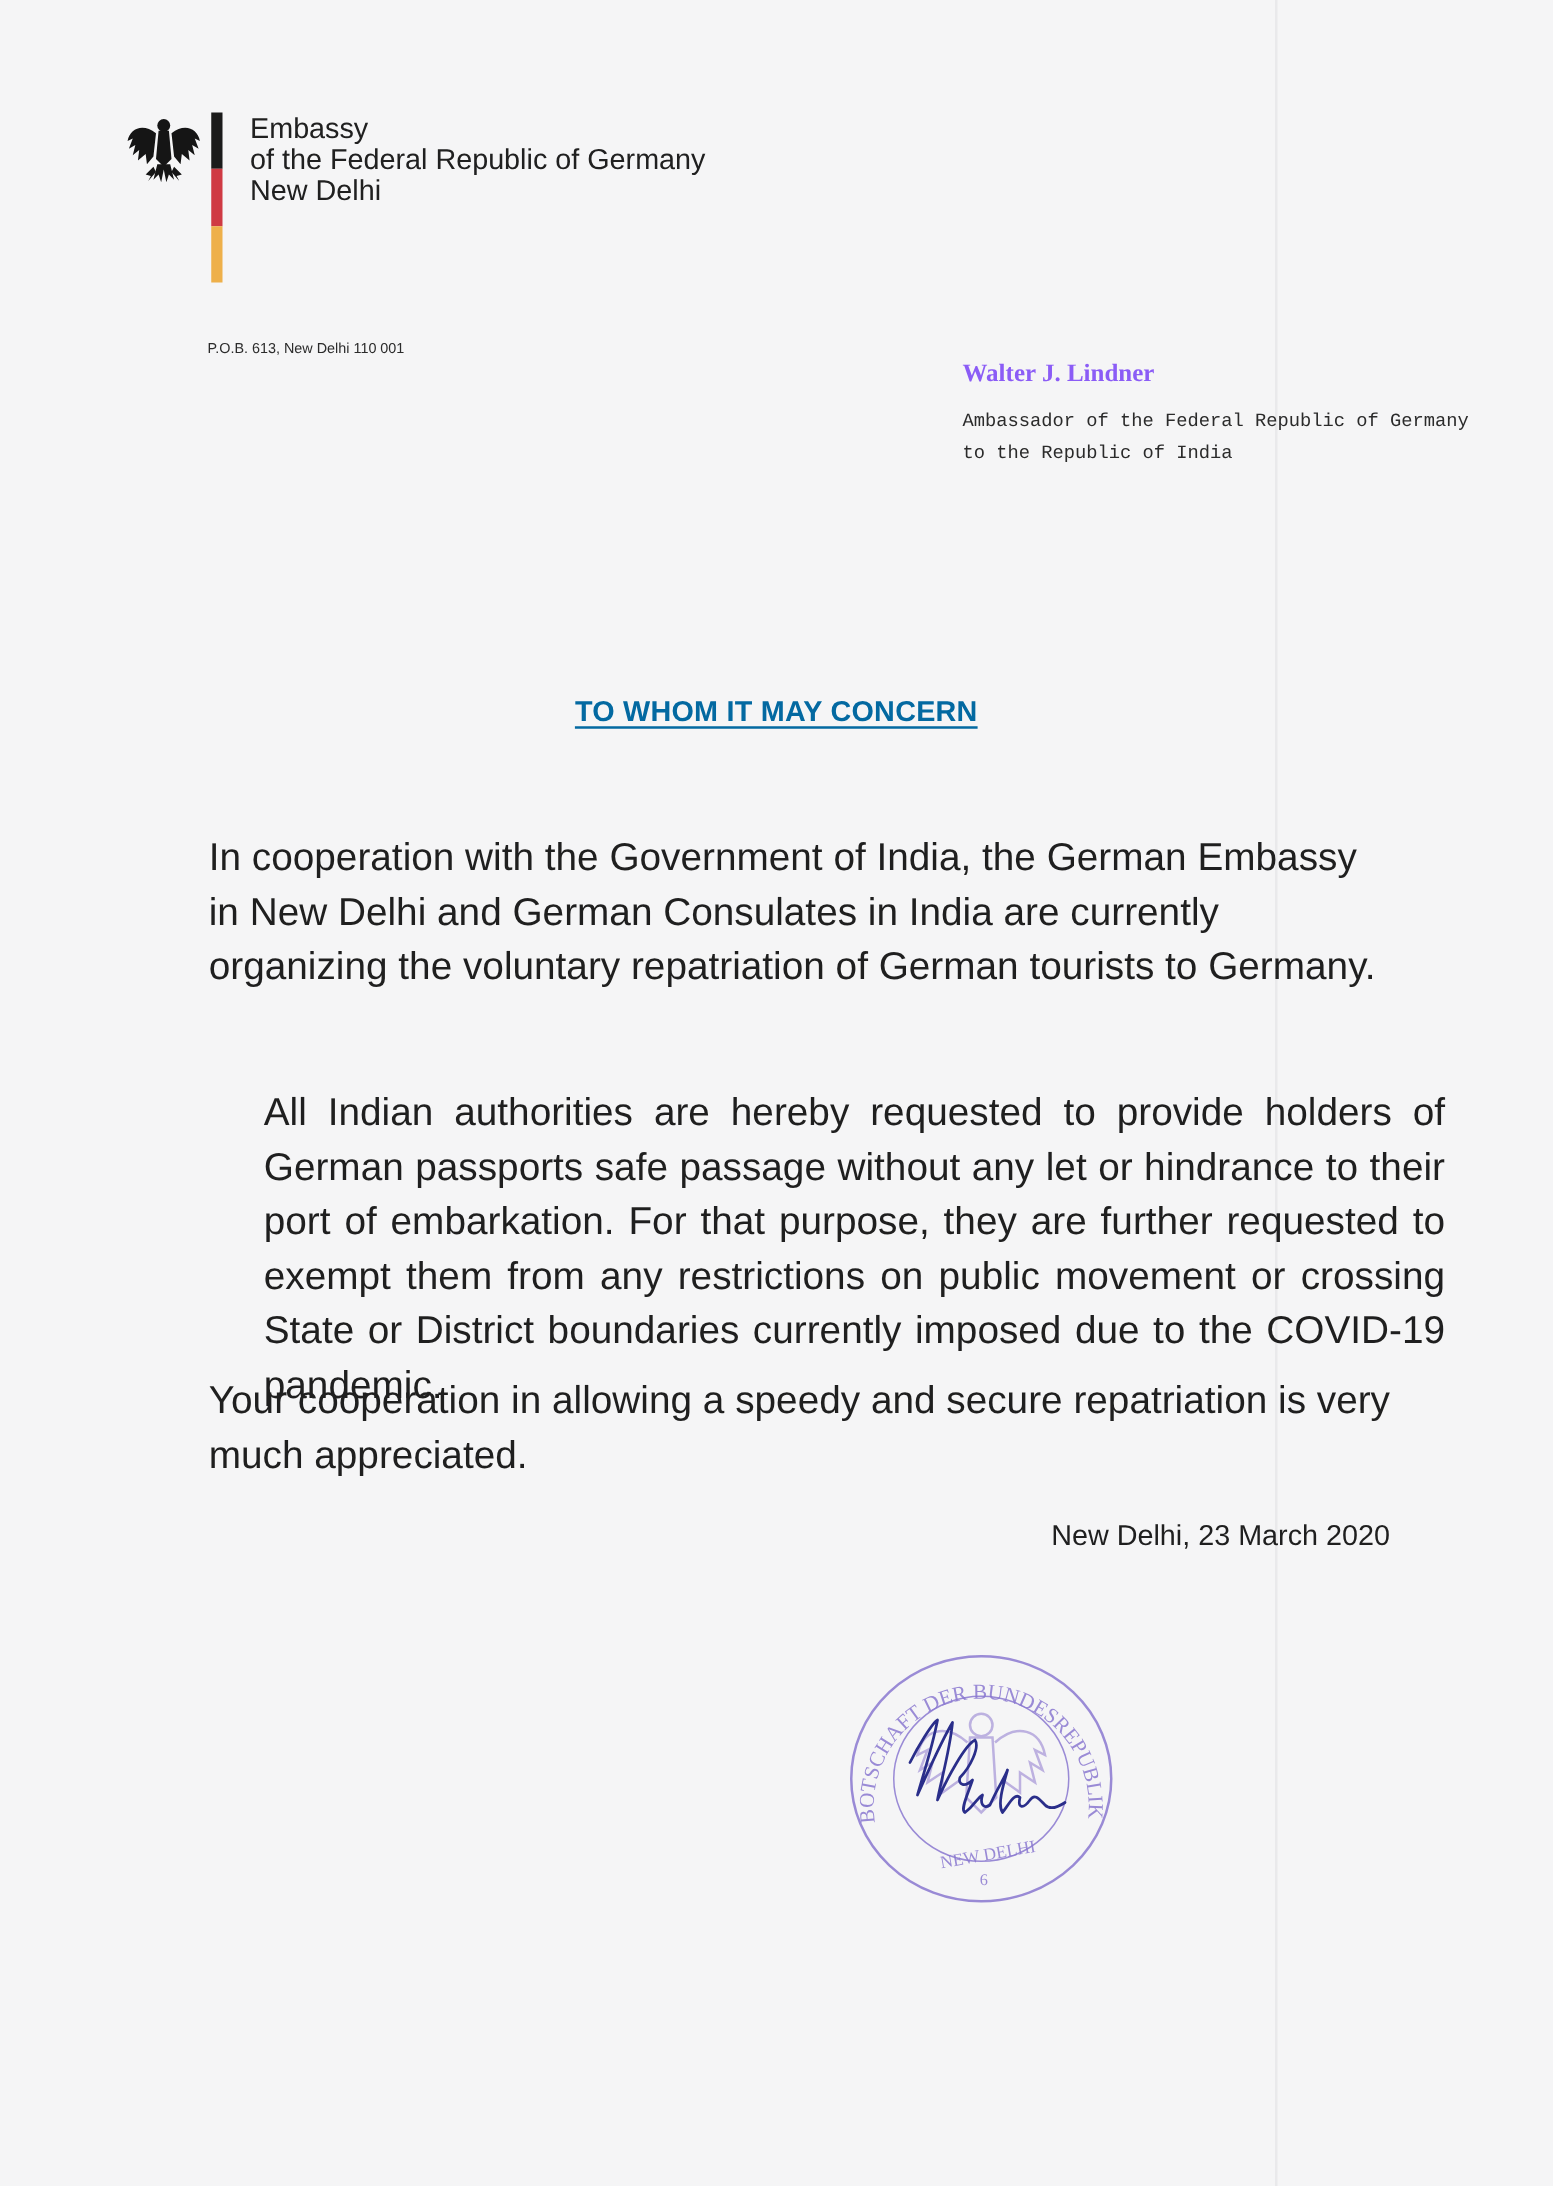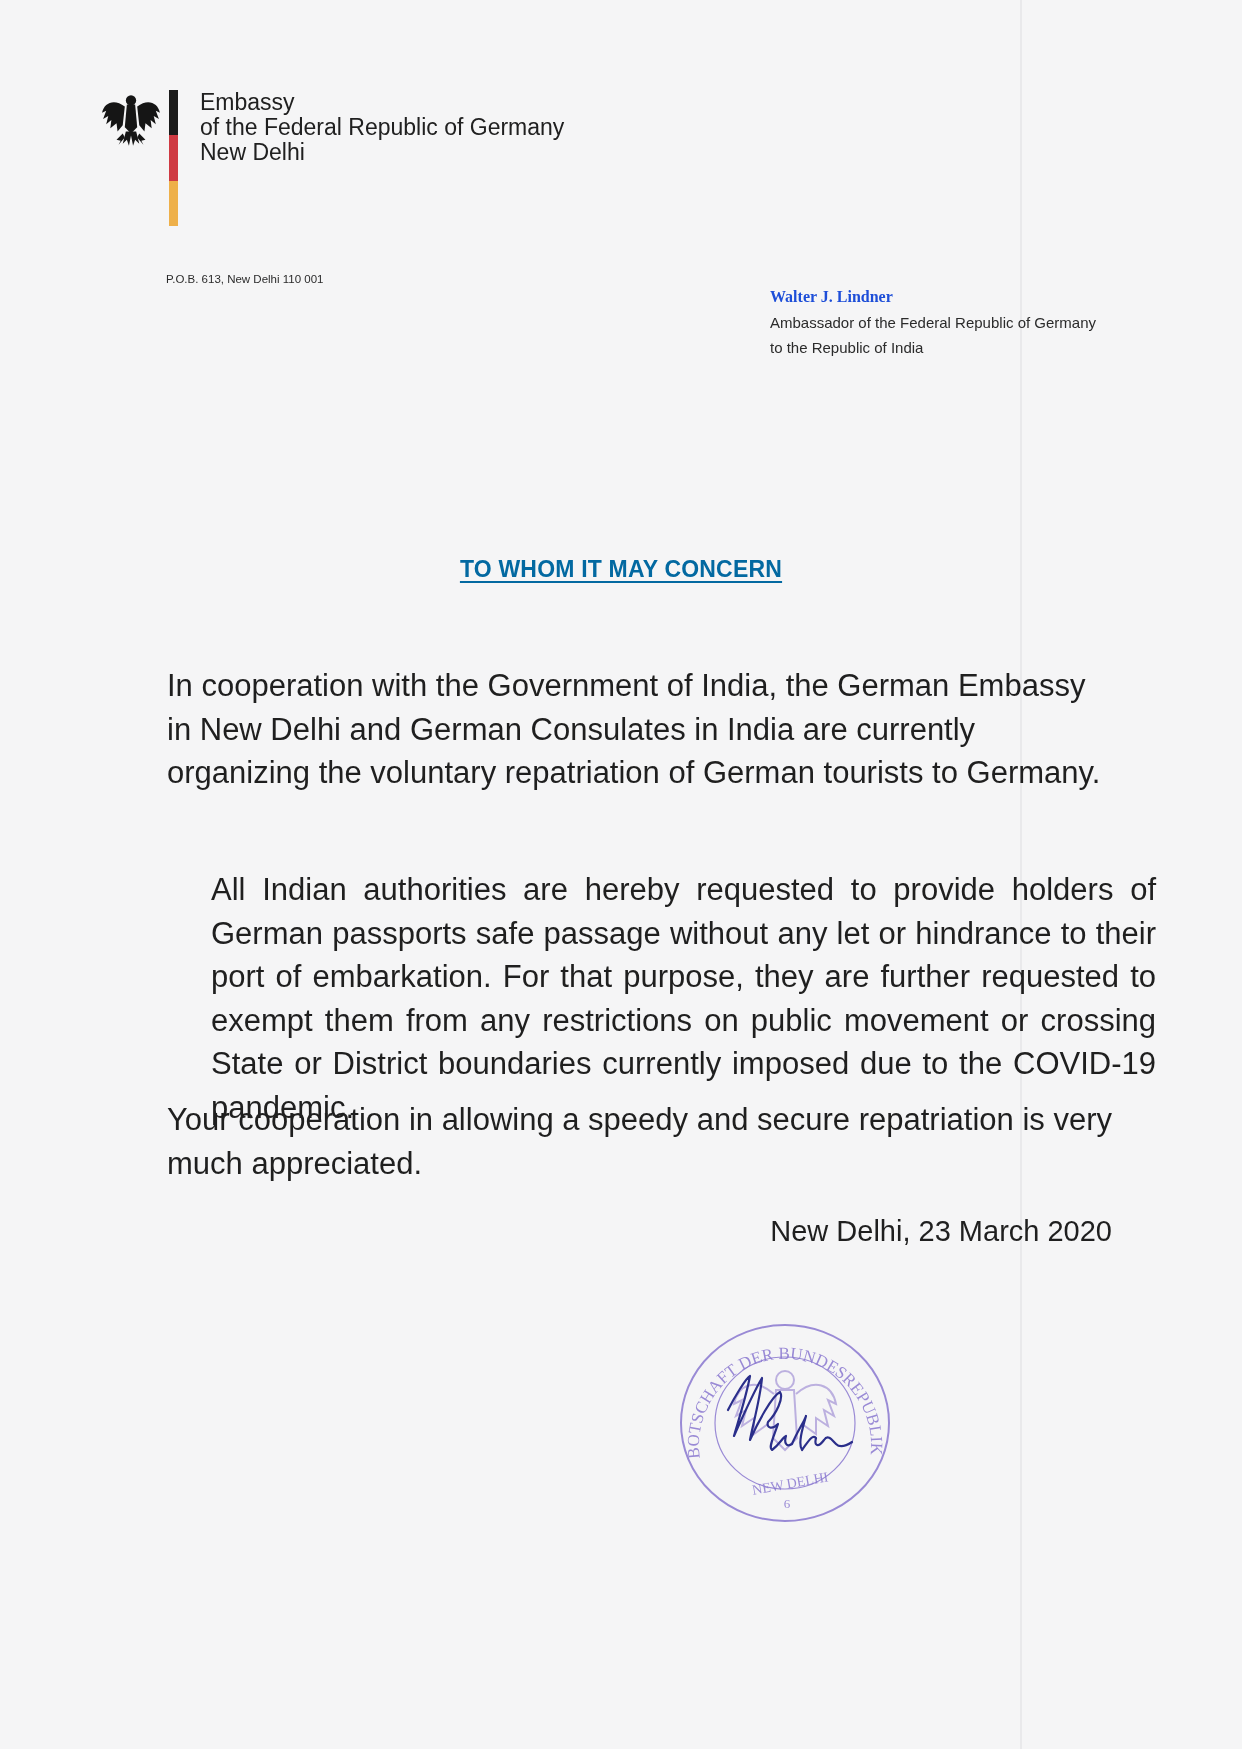--- a/index.html
+++ b/index.html
@@ -20,31 +20,31 @@
   .fb-black { background: #1b1b1b; }
   .fb-red { background: #cf3a43; }
   .fb-gold { background: #eeb04a; }
 
   .embassy { position: absolute; left: 200px; top: 90px; font-size: 23px; line-height: 25px; color: #202020; }
   .embassy div { white-space: nowrap; }
 
   .pob { position: absolute; left: 166px; top: 273px; font-size: 11.5px; color: #2b2b2b; white-space: nowrap; }
 
   .sender { position: absolute; left: 770px; top: 288px; }
-  .sender-name { font-family: "Liberation Serif", serif; font-weight: bold; font-size: 16px; color: #1d4ed8; }
-  .sender-title { font-size: 15px; line-height: 25px; color: #2b2b2b; margin-top: 4px; }
+  .sender-name { font-family: "Liberation Serif", serif; font-weight: bold; font-size: 20px; color: #8b5cf6; }
+  .sender-title { font-size: 15px; line-height: 25px; color: #2b2b2b; margin-top: 14px; font-family: Liberation Mono, monospace; }
 
   .heading { position: absolute; left: 0; width: 1242px; top: 556px; text-align: center; font-weight: bold; font-size: 23px; text-decoration: underline; text-underline-offset: 4px; color: #0369a1; letter-spacing: 0.2px; }
 
   .para { position: absolute; left: 167px; width: 945px; font-size: 31px; line-height: 43.5px; color: #1f1f1f; text-align: justify; }
   .p1 { top: 664px; text-align: left; }
   .p2 { top: 868px; margin-left: 44px; }
   .p3 { top: 1098px; }
 
-  .date { position: absolute; right: 130px; top: 1215px; font-size: 29px; color: #1f1f1f; white-space: nowrap; }
+  .date { position: absolute; right: 130px; top: 1215px; font-size: 23px; color: #1f1f1f; white-space: nowrap; }
 
   .seal { position: absolute; left: 676px; top: 1318px; width: 218px; height: 210px; }
 </style>
 </head>
 <body>
 
 <div class="page">
   <div class="fold"></div>
 
   <svg class="eagle" viewBox="0 0 60 60">

